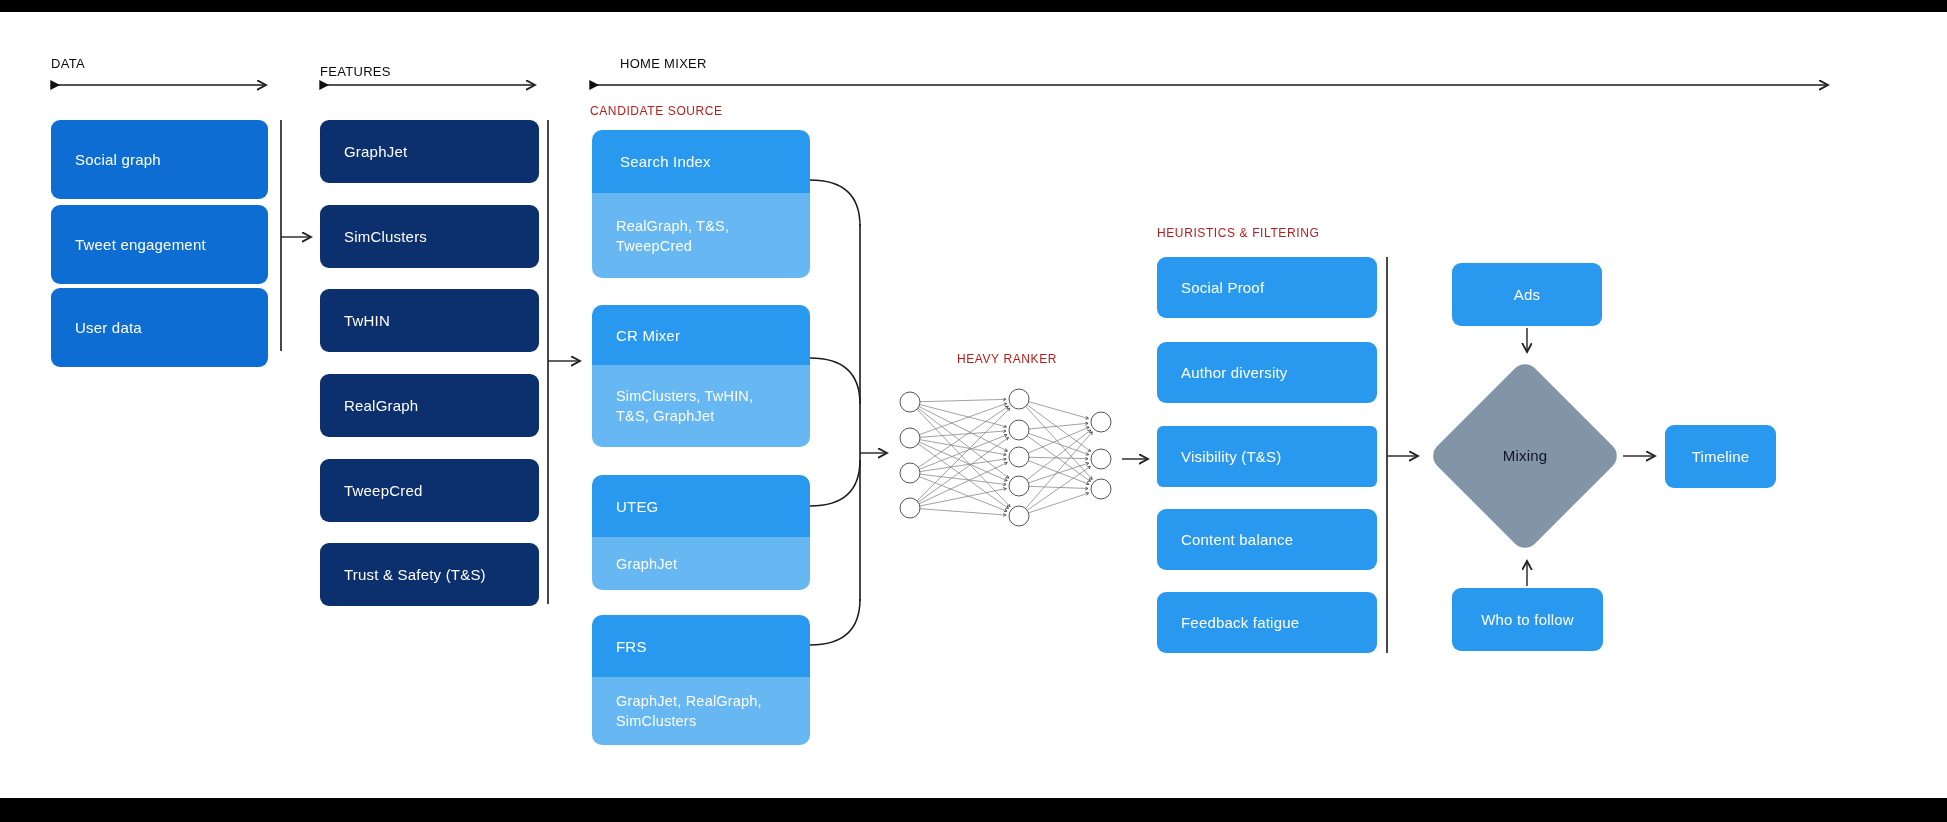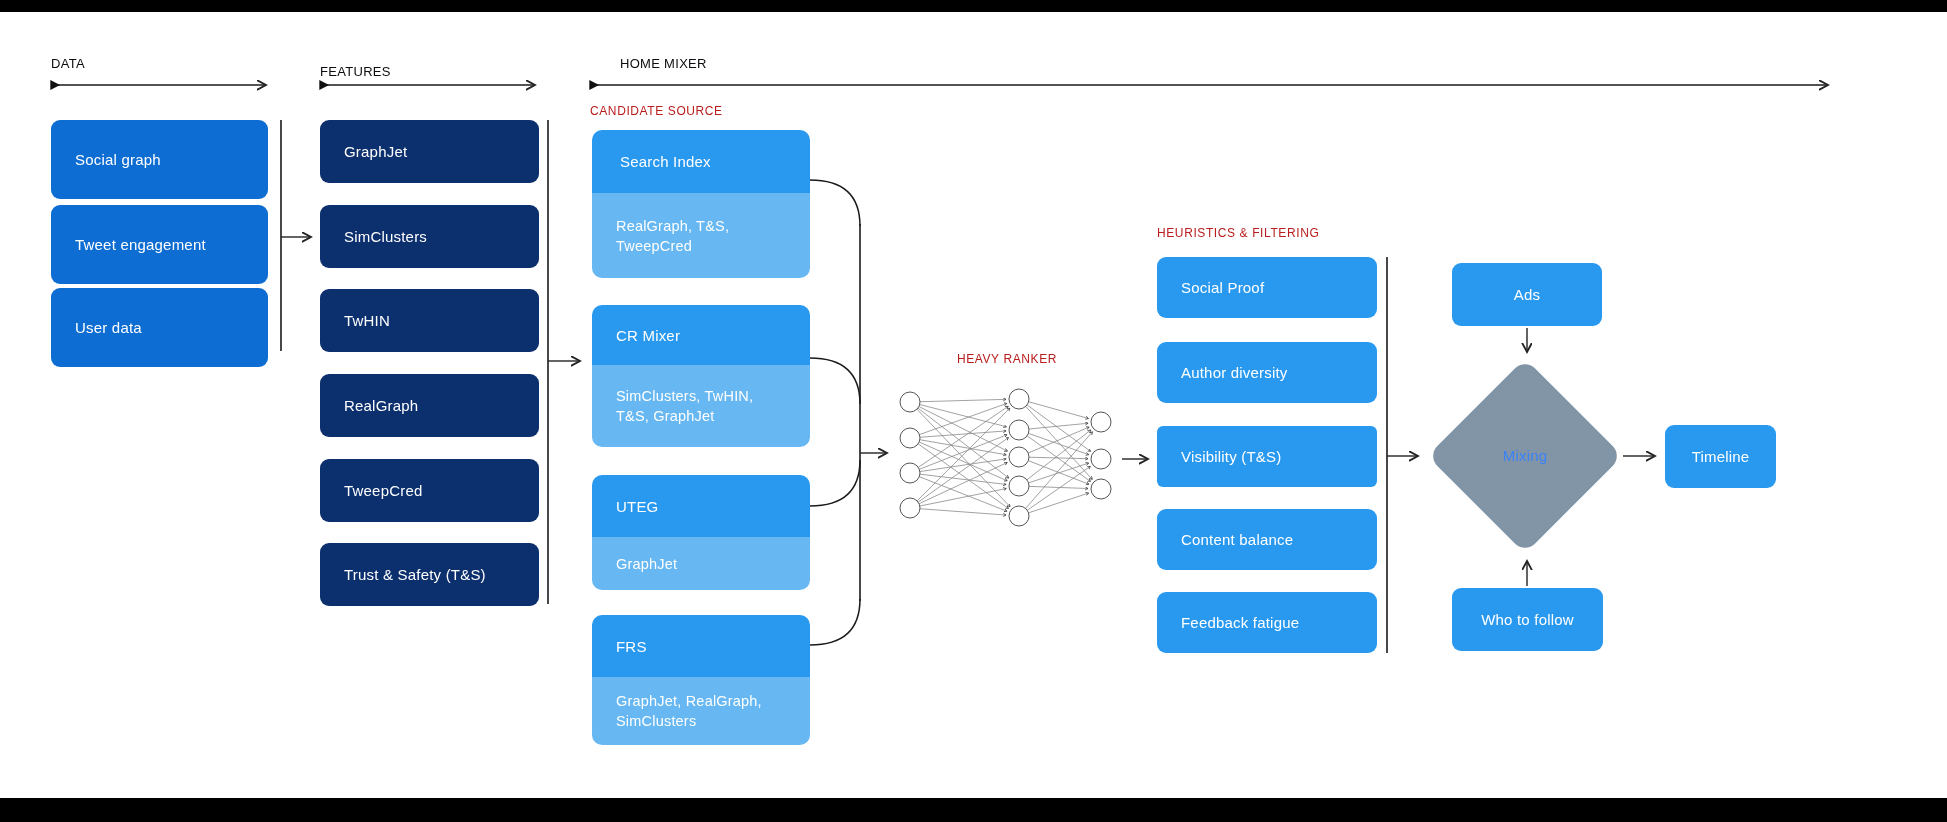--- a/index.html
+++ b/index.html
@@ -37,21 +37,21 @@
   .card-sub{
     background:var(--mixer-sub-box);display:flex;align-items:center;
     padding:0 24px;font-size:14.5px;font-weight:500;line-height:1.38;letter-spacing:.2px;
   }
   .diamond{
     position:absolute;left:1456px;top:387px;width:138px;height:138px;
     background:var(--diamond);transform:rotate(45deg);border-radius:14px;
   }
   .diamond-label{
     position:absolute;left:1445px;top:447px;width:160px;text-align:center;
-    color:#3b82f6;font-size:15px;font-weight:500;letter-spacing:.2px;
+    color:#0f172a;font-size:15px;font-weight:500;letter-spacing:.2px;
   }
 </style>
 </head>
 <body>
 
 <div class="canvas">
 
   <div class="bar top"></div>
   <div class="bar bottom"></div>
 

